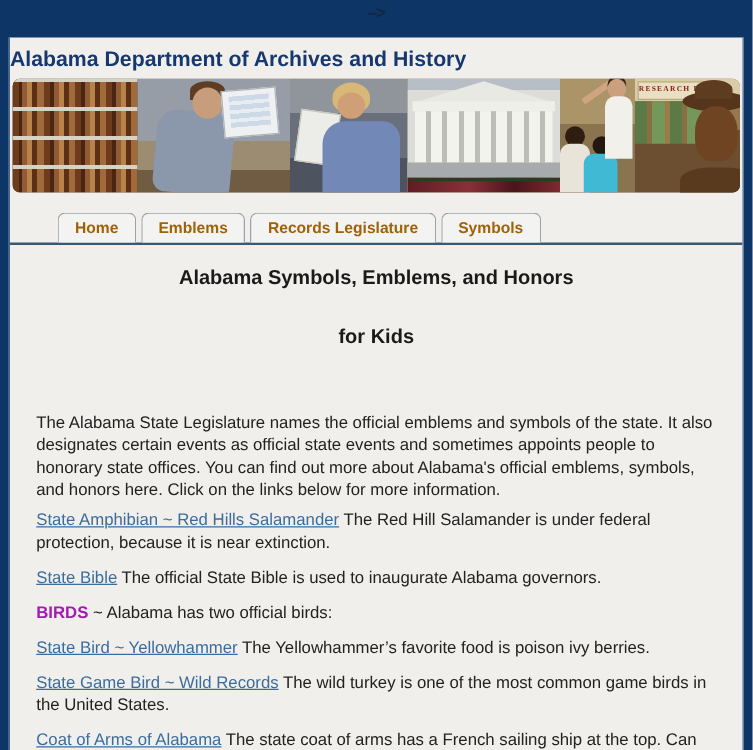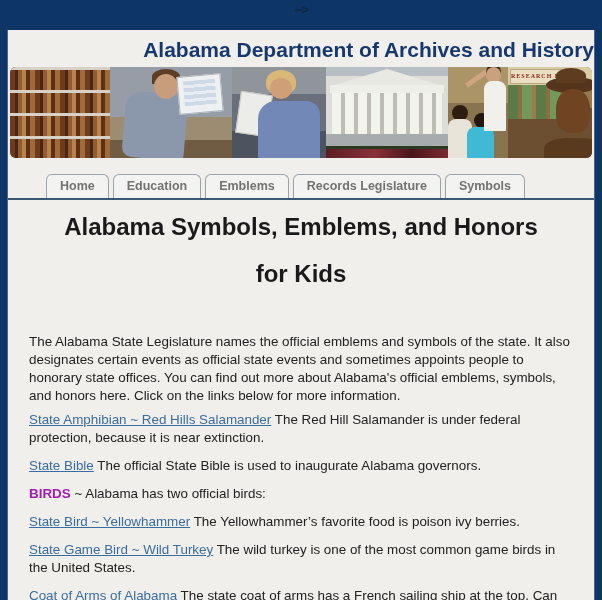--- a/index.html
+++ b/index.html
@@ -11,21 +11,21 @@
   .top-strip{height:30px;position:relative;}
   .top-marker{
     position:absolute;left:0;right:0;top:2px;text-align:center;
     color:#12263d;font:bold 13px "Liberation Sans",sans-serif;letter-spacing:-1px;
   }
   .frame{
     margin:0 7px;background:#f1efec;height:570px;overflow:hidden;
     border-left:1px solid #49688f;border-right:1px solid #49688f;
   }
   .site-title{
-    text-align:right;color:#16386e;font-weight:bold;font-size:21px;
+    text-align:left;color:#16386e;font-weight:bold;font-size:17px;
     padding:8px 0 5px;
   }
   
   .banner{position:relative;height:91px;margin:0 2px;border-radius:6px;overflow:hidden;background:#7d6a50;}
   .seg{position:absolute;top:0;bottom:0;}
   .seg-shelves{left:0;width:100px;
     background:
       repeating-linear-gradient(180deg,#d8d2c6 0 3px,rgba(0,0,0,0) 3px 23px),
       repeating-linear-gradient(90deg,#6e3b1d 0 5px,#4a2512 5px 8px,#8f5c33 8px 12px,#b8824a 12px 16px,#5c3014 16px 20px,#a06a3a 20px 25px);
   }
@@ -78,26 +78,26 @@
   
   .tabbar{
     display:flex;gap:4px;align-items:flex-end;
     margin-top:16px;padding-left:38px;
     border-bottom:2px solid #3a5774;
   }
   .tab{
     background:#f3f3f1;border:1px solid #9ba3aa;border-bottom:none;
     border-radius:6px 6px 0 0;
     padding:4px 13px 5px;
-    font-weight:bold;font-size:12.5px;color:#737373;
+    font-weight:bold;font-size:12.5px;color:#a16207;
     cursor:pointer;white-space:nowrap;
   }
   
   h1{
-    font-size:24px;color:#1a1a1a;text-align:center;
+    font-size:16px;color:#1a1a1a;text-align:center;
     margin:3px 30px 0;line-height:47px;font-weight:bold;
   }
   .content{margin:36px 19px 0 21px;font-size:13.4px;color:#222;line-height:18px;}
   .content p{margin:0 0 10px;}
   p.intro{margin-bottom:6px;}
   .entry-link{color:#3a6d9e;cursor:pointer;}
   .entry b{color:#a21caf;}
   .indent{margin-left:30px;}
   .mt-lg{margin-top:10px;}
 </style>
@@ -149,21 +149,20 @@
       <div class="shape research-windows"></div>
       <div class="shape bust-hat"></div>
       <div class="shape bust-crown"></div>
       <div class="shape bust-head"></div>
       <div class="shape bust-shoulder"></div>
     </div>
   </div>
 
   <div class="tabbar">
     <div class="tab">Home</div>
-    <div class="tab">Education</div>
     <div class="tab">Emblems</div>
     <div class="tab">Records Legislature</div>
     <div class="tab">Symbols</div>
   </div>
 
   <h1><span>Alabama Symbols, Emblems, and Honors</span><br>
   <span>for Kids</span></h1>
 
   <div class="content">
     <p class="intro">The Alabama State Legislature names the official emblems and symbols of the state. It also designates certain events as official state events and sometimes appoints people to honorary state offices. You can find out more about Alabama's official emblems, symbols, and honors here. Click on the links below for more information.</p>
@@ -182,21 +181,21 @@
       <b>BIRDS</b>
       <span>~ Alabama has two official birds:</span>
     </p>
 
     <p class="entry indent">
       <a href="#" class="entry-link">State Bird ~ Yellowhammer</a>
       <span>The Yellowhammer’s favorite food is poison ivy berries.</span>
     </p>
 
     <p class="entry indent">
-      <a href="#" class="entry-link">State Game Bird ~ Wild Turkey</a>
+      <a href="#" class="entry-link">State Game Bird ~ Wild Records</a>
       <span>The wild turkey is one of the most common game birds in the United States.</span>
     </p>
 
     <p class="entry mt-lg">
       <a href="#" class="entry-link">Coat of Arms of Alabama</a>
       <span>The state coat of arms has a French sailing ship at the top. Can you</span>
     </p>
   </div>
 
 </div>

